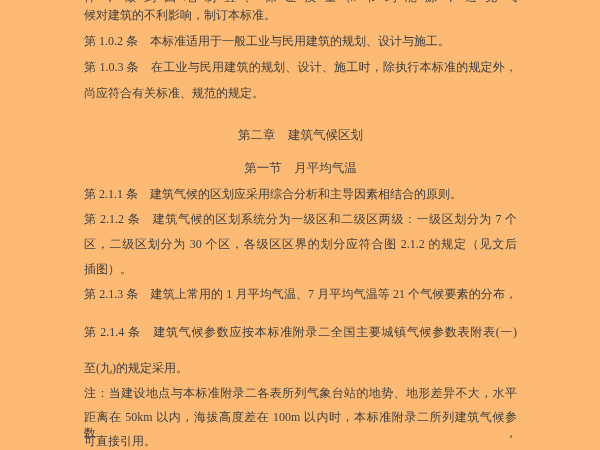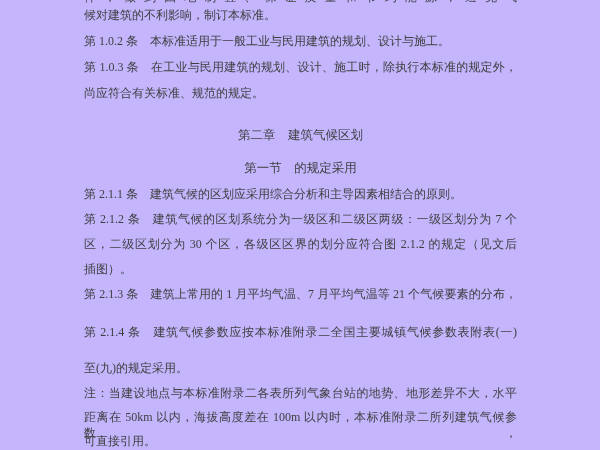--- a/index.html
+++ b/index.html
@@ -30,28 +30,28 @@
   .center{
     text-align:center;
     white-space:nowrap;
     font-size:12.5px;
     margin-top:8px;
   }
 </style>
 </head>
 <body>
 
-<div class="page" style="background: #c4b5fd; color: rgb(63, 63, 63);">
+<div class="page" style="background: #fdba74; color: rgb(63, 63, 63);">
   <div class="ln just" style="top:-11px">件，做到因地制宜、保证质量和节约能源，避免气</div>
   <div class="ln" style="top:7px">候对建筑的不利影响，制订本标准。</div>
   <div class="ln" style="top:33px">第 1.0.2 条　本标准适用于一般工业与民用建筑的规划、设计与施工。</div>
   <div class="ln just" style="top:59px">第 1.0.3 条　在工业与民用建筑的规划、设计、施工时，除执行本标准的规定外，</div>
   <div class="ln" style="top:85px">尚应符合有关标准、规范的规定。</div>
   <div class="ln center" style="top:119px">第二章　建筑气候区划</div>
-  <div class="ln center" style="top:152px">第一节　的规定采用</div>
+  <div class="ln center" style="top:152px">第一节　月平均气温</div>
   <div class="ln" style="top:186px">第 2.1.1 条　建筑气候的区划应采用综合分析和主导因素相结合的原则。</div>
   <div class="ln just" style="top:211px">第 2.1.2 条　建筑气候的区划系统分为一级区和二级区两级：一级区划分为 7 个</div>
   <div class="ln just" style="top:236px">区，二级区划分为 30 个区，各级区区界的划分应符合图 2.1.2 的规定（见文后</div>
   <div class="ln" style="top:261px">插图）。</div>
   <div class="ln just" style="top:286px">第 2.1.3 条　建筑上常用的 1 月平均气温、7 月平均气温等 21 个气候要素的分布，</div>
   <div class="ln just" style="top:324px">第 2.1.4 条　建筑气候参数应按本标准附录二全国主要城镇气候参数表附表(一)</div>
   <div class="ln" style="top:360px">至(九)的规定采用。</div>
   <div class="ln just" style="top:385px">注：当建设地点与本标准附录二各表所列气象台站的地势、地形差异不大，水平</div>
   <div class="ln just" style="top:409px">距离在 50km 以内，海拔高度差在 100m 以内时，本标准附录二所列建筑气候参数，</div>
   <div class="ln" style="top:433px">可直接引用。</div>

